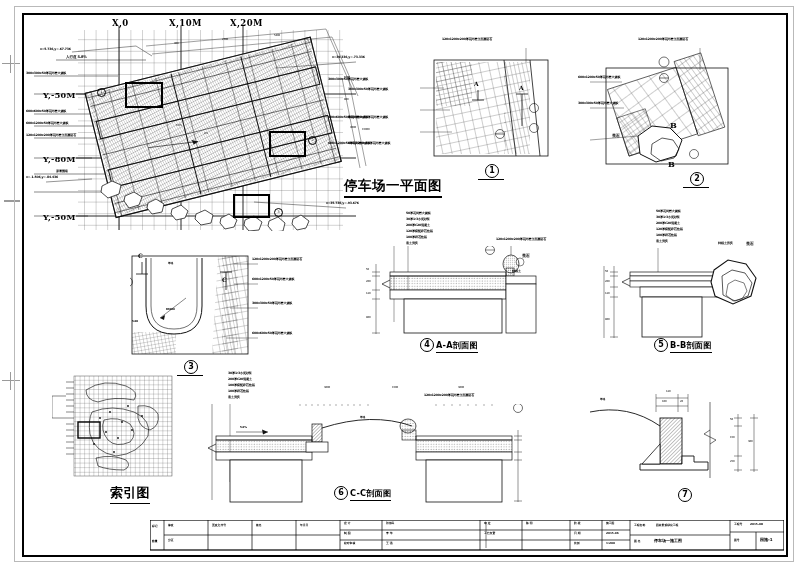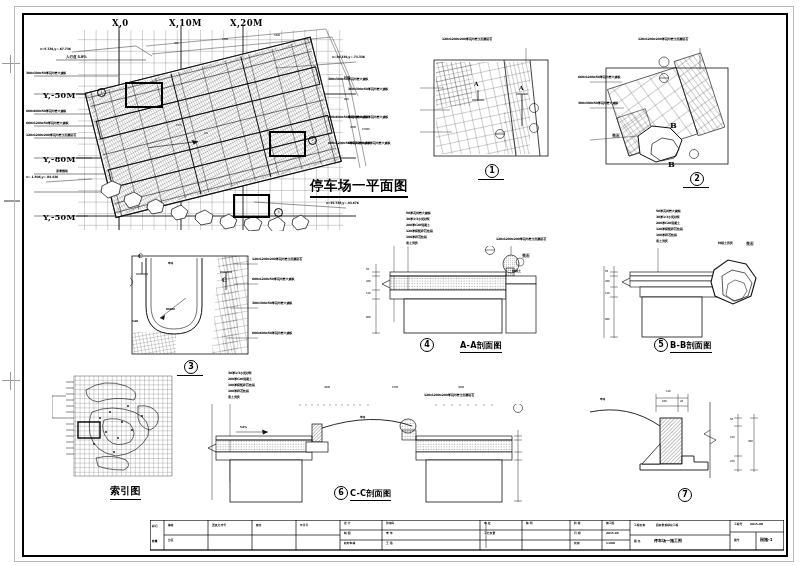--- a/index.html
+++ b/index.html
@@ -215,21 +215,21 @@
     <div class="tiny2" style="left:196px;top:22px;">2700</div>
     <div class="tiny2" style="left:248px;top:18px;">5400</div>
     <div class="tiny2" style="left:318px;top:60px;">6000</div>
     <div class="tiny2" style="left:324px;top:110px;">9000</div>
     <div class="tiny2" style="left:336px;top:112px;">15000</div>
     <div class="tiny2" style="left:318px;top:82px;">800</div>
     <div class="tiny2" style="left:150px;top:108px;">5.0%</div>
     <div class="tiny2" style="left:178px;top:116px;">2%</div>
   </div>
 
-  <div class="maintitle" style="left:310px;top:177px;">停车场一平面图</div>
+  <div class="maintitle" style="left:344px;top:177px;">停车场一平面图</div>
 
   <div class="blk" style="left:420px;top:34px;width:160px;height:165px;">
     <div class="tiny" style="left:22px;top:4px;">120x1200x200厚花岗岩立面蘑菇石</div>
     <svg width="160" height="150" viewBox="0 0 160 150" style="position:absolute;left:0;top:14px;">
       <defs>
         <pattern id="d1a" width="9" height="9" patternUnits="userSpaceOnUse" patternTransform="rotate(-12)">
           <path d="M9 0 L0 0 0 9" fill="none" stroke="#222" stroke-width=".45"></path>
         </pattern>
         <pattern id="d1b" width="4.5" height="4.5" patternUnits="userSpaceOnUse" patternTransform="rotate(-12)">
           <path d="M4.5 0 L0 0 0 4.5" fill="none" stroke="#222" stroke-width=".4"></path>
@@ -430,21 +430,21 @@
         <line x1="0" y1="87" x2="8" y2="87"></line>
         <line x1="-6" y1="18" x2="-6" y2="88"></line>
       </g>
     </svg>
     <div class="tiny2" style="left:-6px;top:56px;">50</div>
     <div class="tiny2" style="left:-6px;top:68px;">200</div>
     <div class="tiny2" style="left:-6px;top:80px;">120</div>
     <div class="tiny2" style="left:-6px;top:104px;">800</div>
 
     <div class="cnum" style="left:48px;top:126px;">4</div>
-    <div class="subtitle" style="left:64px;top:128px;margin-left:24px;">A-A剖面图</div>
+    <div class="subtitle" style="left:64px;top:128px;">A-A剖面图</div>
   </div>
 
   <div class="blk" style="left:596px;top:204px;width:190px;height:150px;">
     <div class="tiny" style="left:60px;top:6px;">50厚花岗岩火烧板</div>
     <div class="tiny" style="left:60px;top:12px;">30厚1:3水泥砂浆</div>
     <div class="tiny" style="left:60px;top:18px;">200厚C20混凝土</div>
     <div class="tiny" style="left:60px;top:24px;">120厚级配碎石垫层</div>
     <div class="tiny" style="left:60px;top:30px;">100厚碎石垫层</div>
     <div class="tiny" style="left:60px;top:36px;">素土夯实</div>
     <div class="tiny" style="left:122px;top:38px;">种植土夯实</div>
@@ -673,21 +673,21 @@
         <circle cx="66" cy="72" r=".9"></circle>
           <circle cx="54" cy="66" r=".9"></circle>
         <circle cx="90" cy="50" r=".9"></circle>
           <circle cx="42" cy="78" r=".9"></circle>
         <circle cx="62" cy="86" r=".9"></circle>
           <circle cx="76" cy="40" r=".9"></circle>
       </g>
 
       <rect x="26" y="56" width="22" height="16" fill="none" stroke="#000" stroke-width="1.4"></rect>
     </svg>
-    <div class="subtitle" style="left:58px;top:118px;font-size:10px;">索引图</div>
+    <div class="subtitle" style="left:58px;top:118px;font-size:13px;">索引图</div>
   </div>
 
   <div class="blk" style="left:150px;top:520px;width:634px;height:32px;">
     <svg width="634" height="32" viewBox="0 0 634 32" style="position:absolute;left:0;top:0;">
       <rect x="0" y="0" width="634" height="30" fill="none" stroke="#000" stroke-width="1.2"></rect>
       <g stroke="#000" stroke-width=".7">
 
         <line x1="14" y1="0" x2="14" y2="30"></line>
         <line x1="14" y1="15" x2="190" y2="15"></line>
         <line x1="58" y1="0" x2="58" y2="30"></line>

